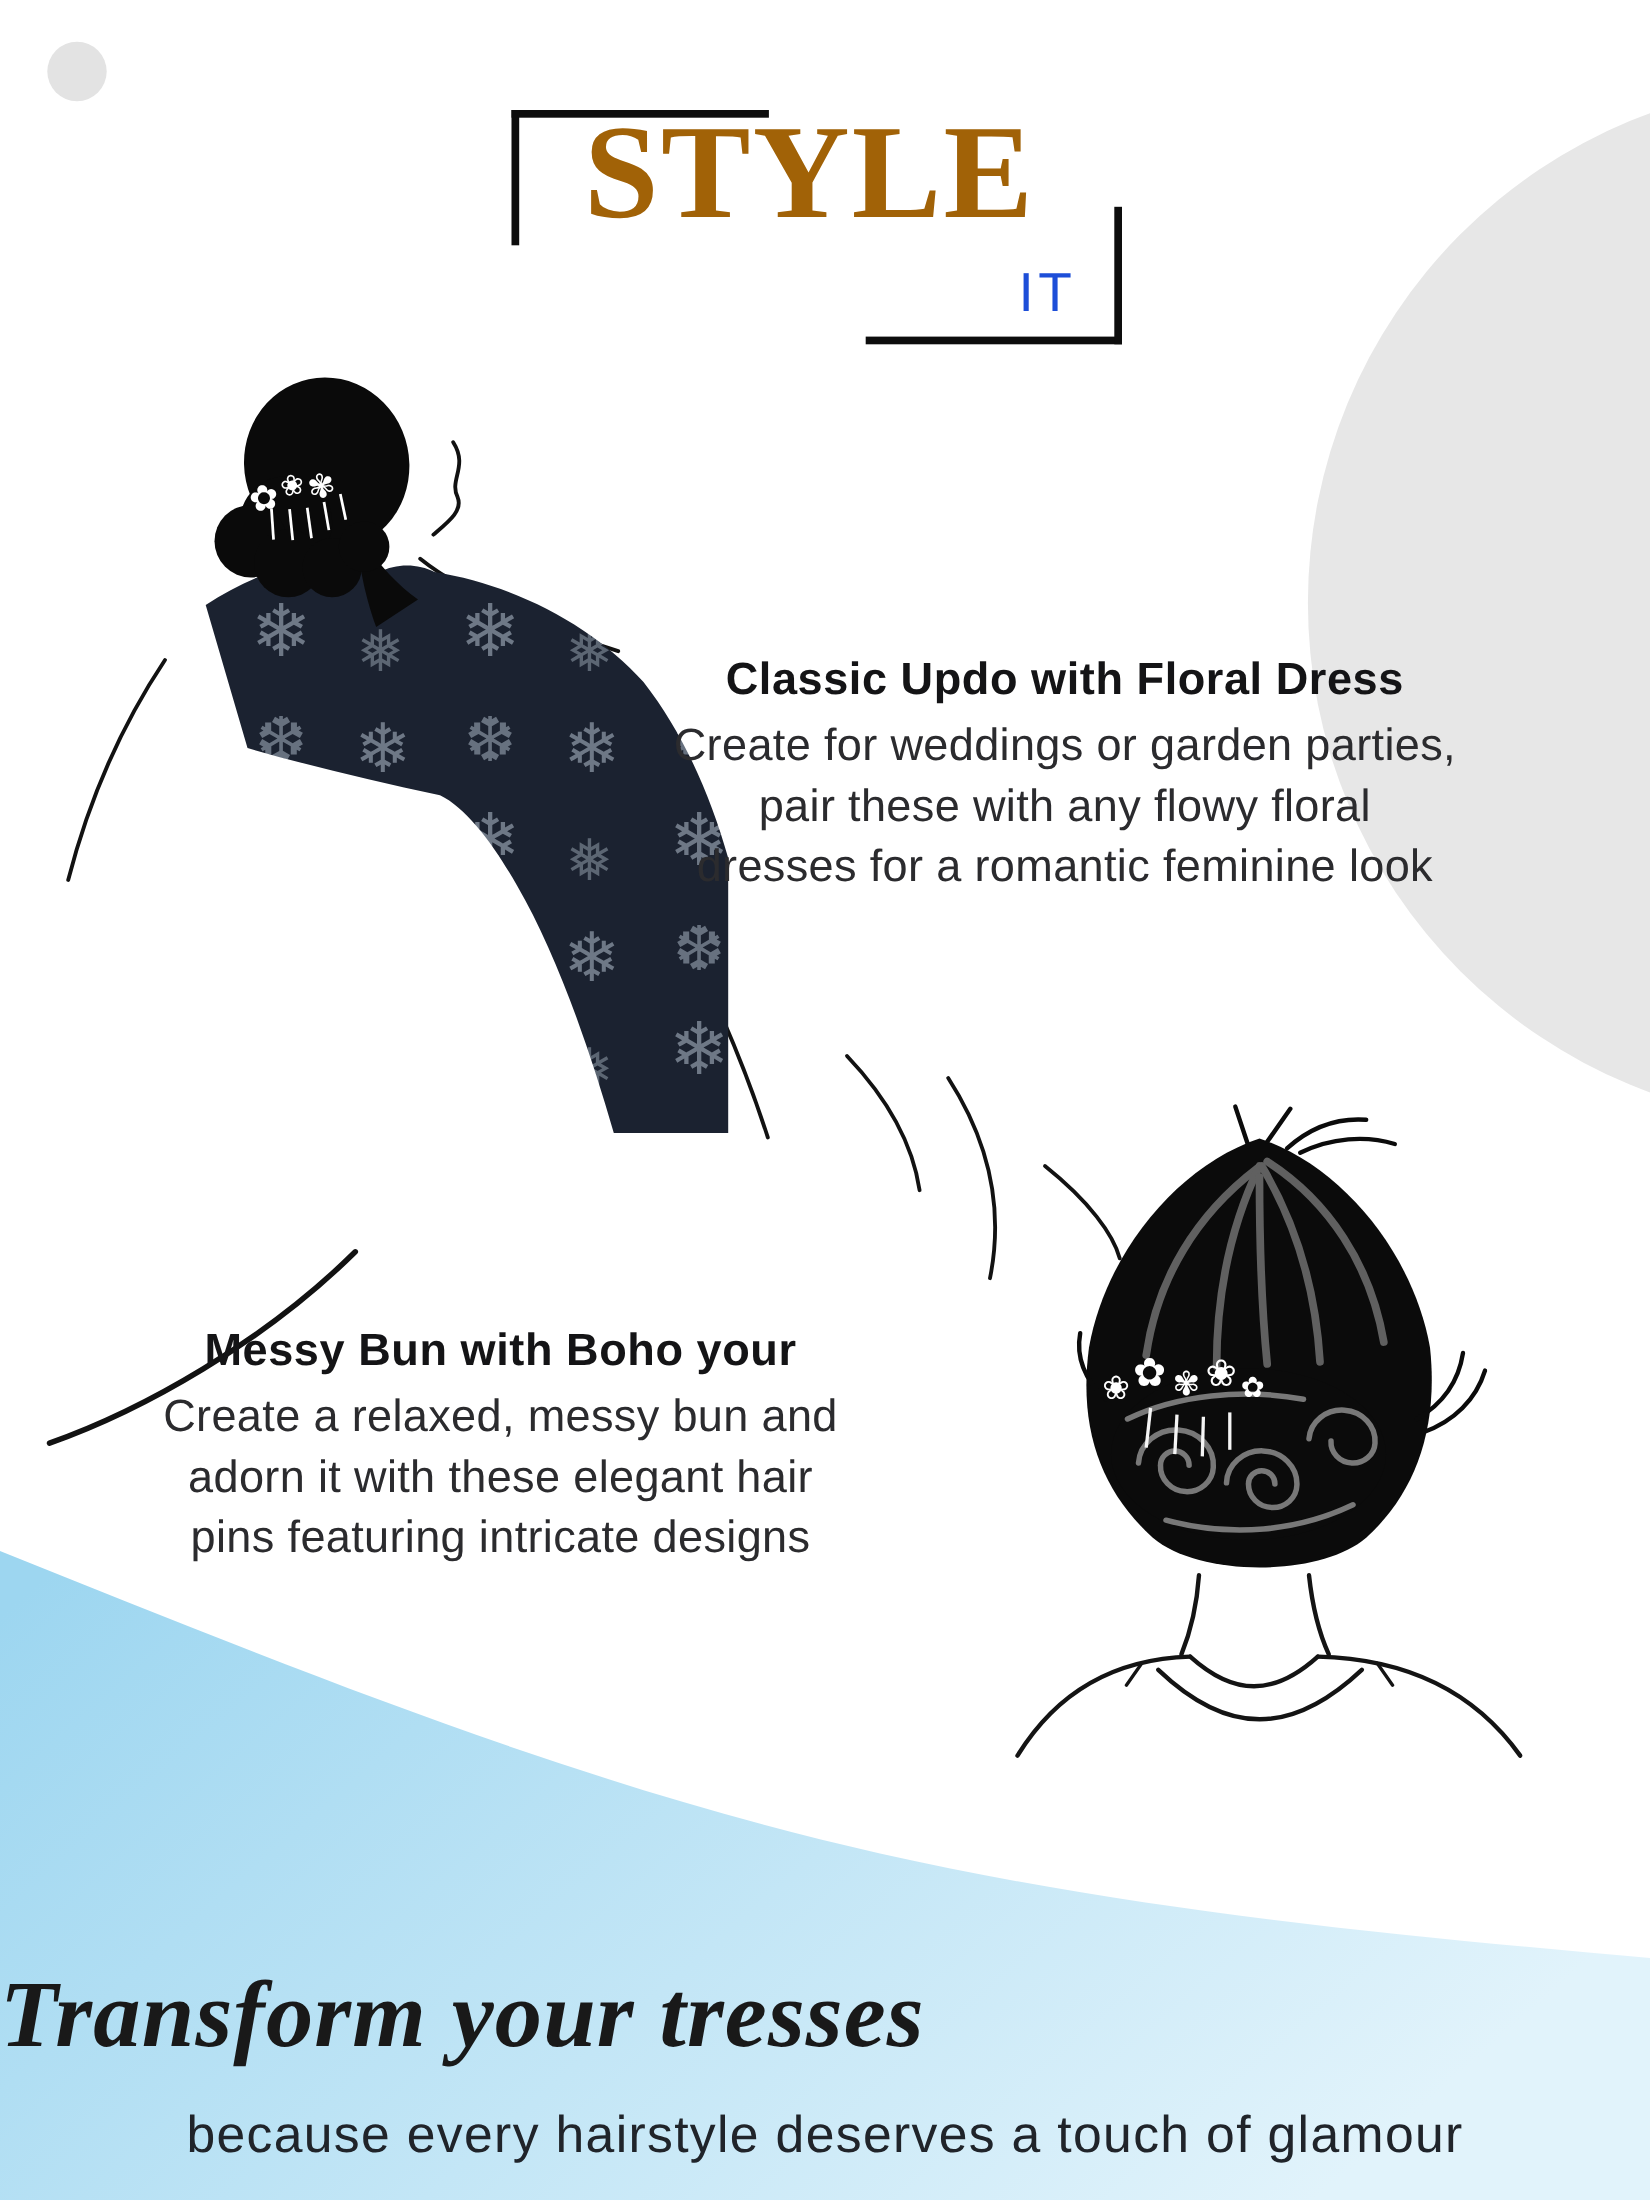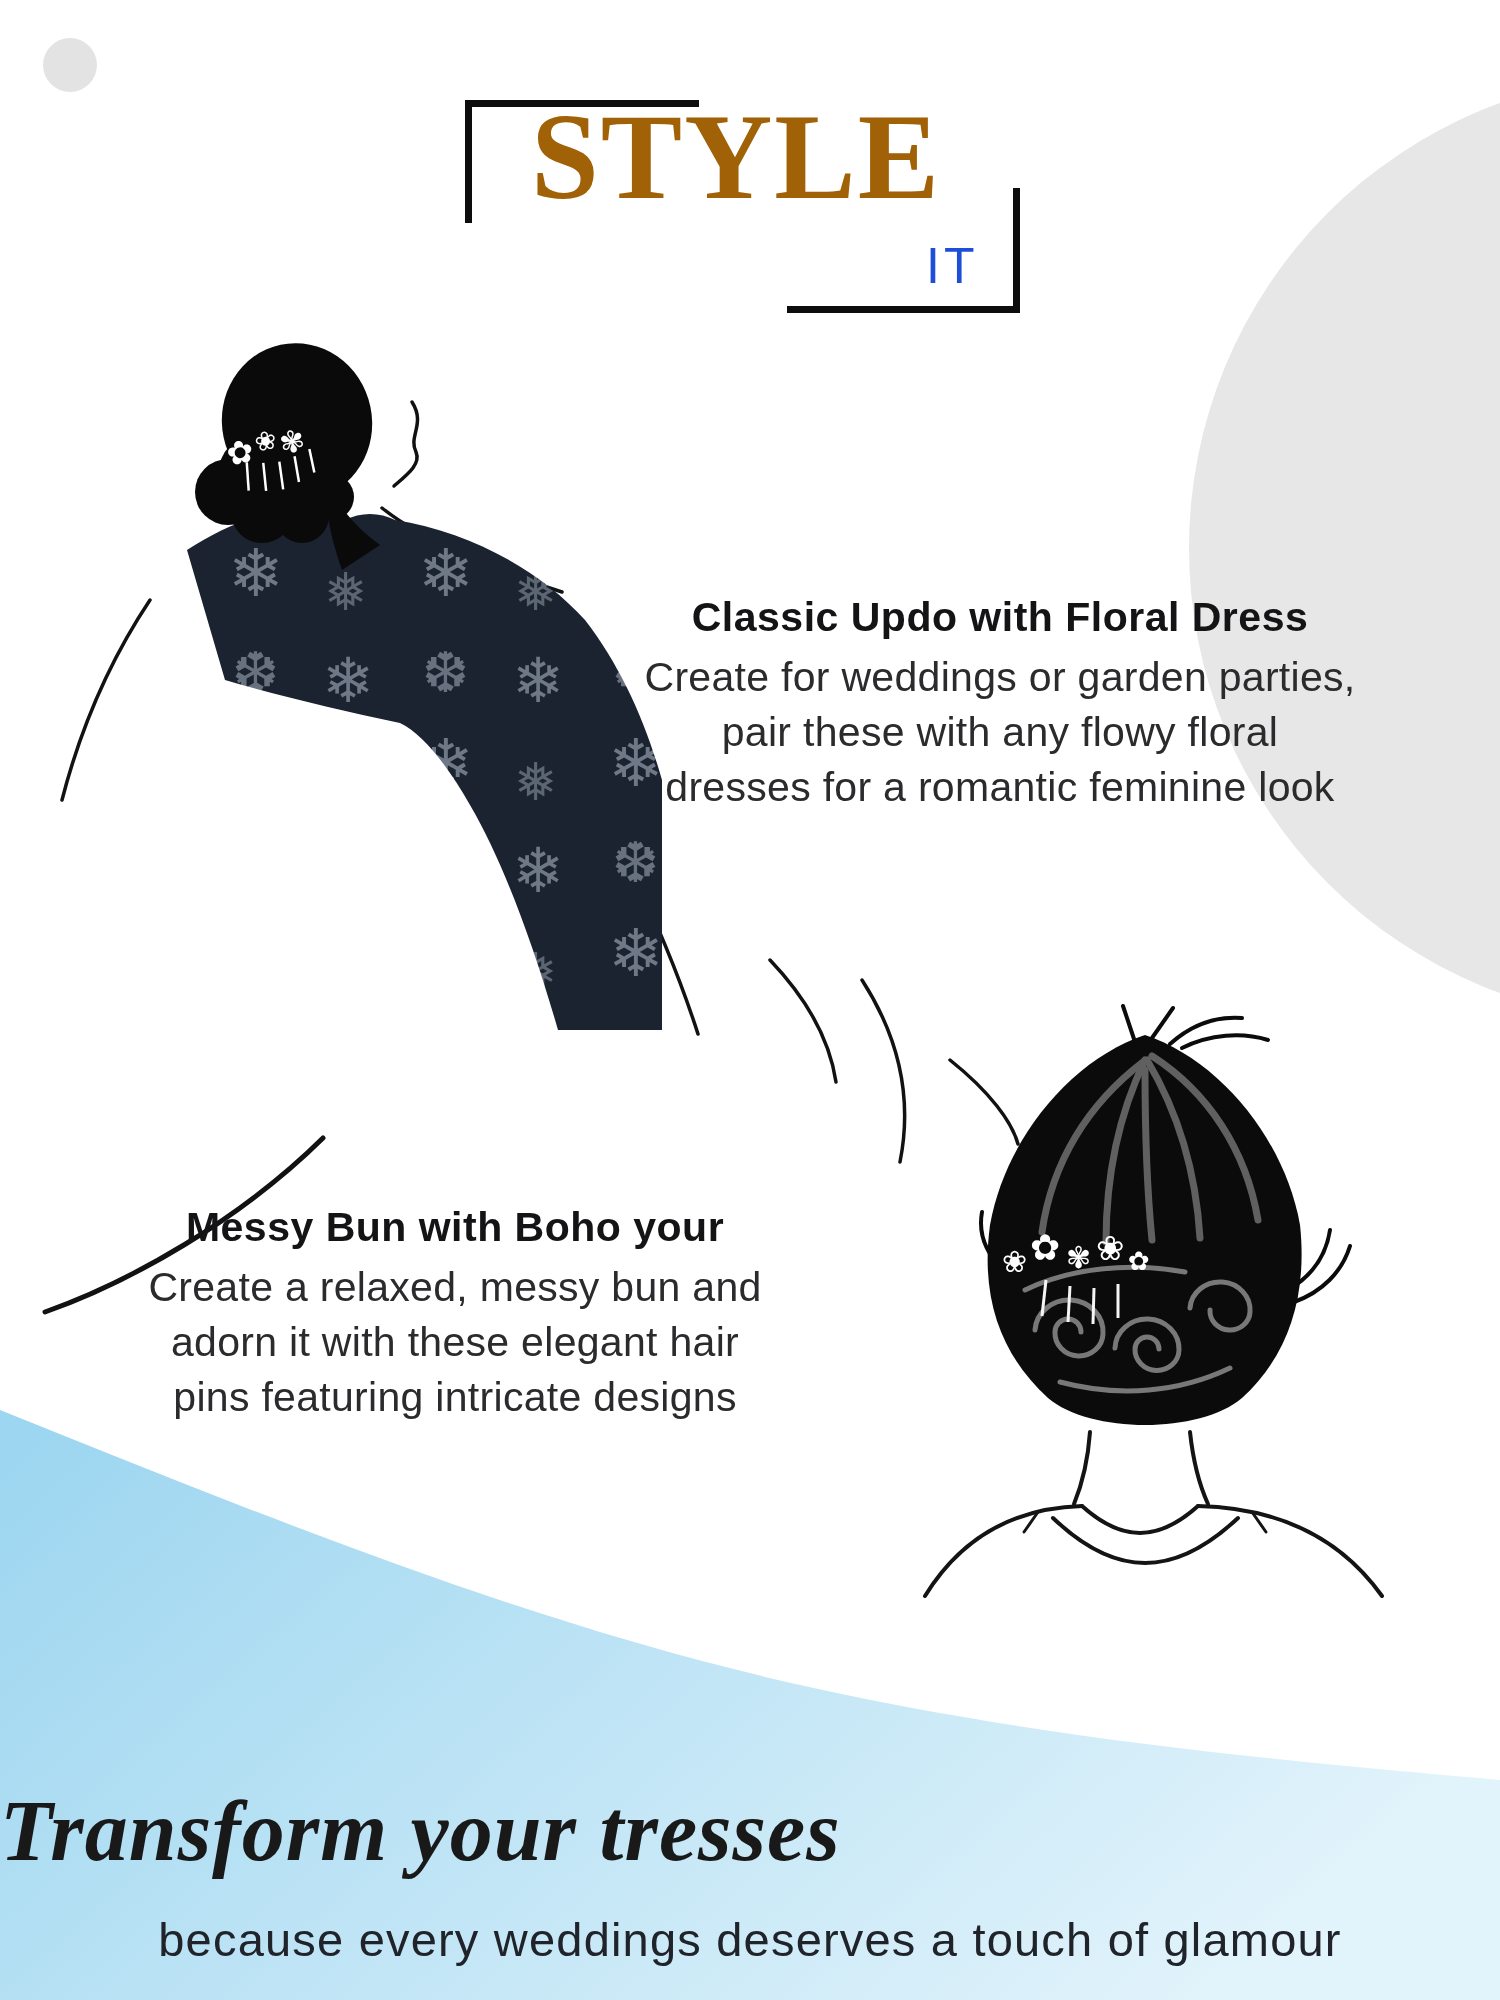--- a/index.html
+++ b/index.html
@@ -18,21 +18,21 @@
   #bracket-right{left:787px;top:188px;width:226px;height:118px;
     border-right:7px solid #0d0d0d;border-bottom:7px solid #0d0d0d;}
   #title-style{left:531px;top:96px;font-family:"Liberation Serif",serif;
     font-size:122px;font-weight:700;letter-spacing:2px;color:#a16207;line-height:1;}
   #title-it{left:926px;top:241px;font-size:50px;font-weight:400;
     letter-spacing:4px;color:#1d4ed8;line-height:1;}
   
   .copy{text-align:center;color:#2b2b2e;}
   .copy .heading{font-weight:700;color:#141416;font-size:41px;line-height:50px;margin-bottom:8px;letter-spacing:.5px;}
   .copy .line{font-size:41px;line-height:55px;font-weight:400;letter-spacing:.3px;}
-  #copy-classic{left:580px;top:592px;width:840px;}
+  #copy-classic{left:548px;top:592px;width:840px;}
   #copy-messy{left:80px;top:1202px;width:750px;}
   
   #script-line{left:0;right:0;top:1788px;
     font-family:"Liberation Serif",serif;font-style:italic;font-weight:700;
     font-size:86px;color:#191919;line-height:1;letter-spacing:1px;}
   #footer-tagline{left:0;right:0;top:1912px;text-align:center;
     font-size:47px;color:#20242a;letter-spacing:1.2px;line-height:1.2;}
   svg{display:block;}
   svg text{font-family:"DejaVu Sans",sans-serif;}
 </style>
@@ -186,15 +186,15 @@
       <linearGradient id="waveGrad" x1="0" y1="0.1" x2="1" y2="0.55">
         <stop offset="0" stop-color="#9dd6f0"></stop>
         <stop offset="0.55" stop-color="#c3e6f6"></stop>
         <stop offset="1" stop-color="#e1f3fb"></stop>
       </linearGradient>
     </defs>
     <path fill="url(#waveGrad)" d="M0,30 C250,130 520,242 800,305 C1050,361 1300,382 1500,400 L1500,620 L0,620 Z"></path>
   </svg>
 
   <div class="abs" id="script-line">Transform your tresses</div>
-  <div class="abs" id="footer-tagline">because every weddings deserves a touch of glamour</div>
+  <div class="abs" id="footer-tagline">because every hairstyle deserves a touch of glamour</div>
 
 </div>
 
 </body></html>

